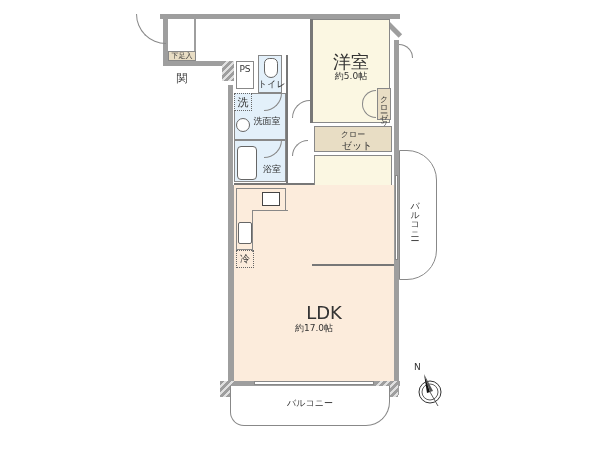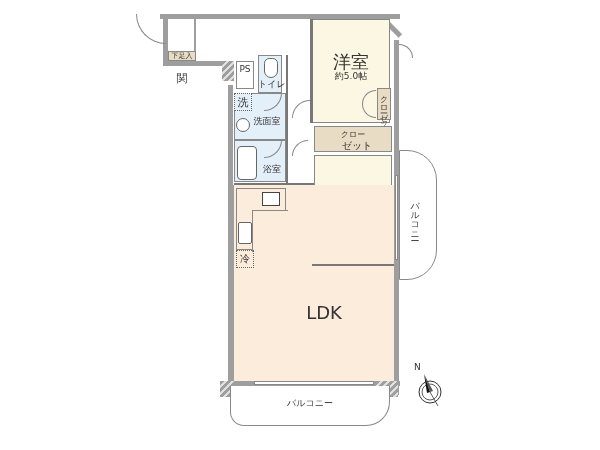--- a/index.html
+++ b/index.html
@@ -111,20 +111,21 @@
   <div class="wall" style="left:228px;top:185px;width:6px;height:210px;"></div>
 
   <div class="room" style="left:236px;top:188px;width:50px;height:62px;background:#fcecdc;border:1px solid #888;"></div>
   <div class="room ldk" style="left:252px;top:210px;width:36px;height:42px;border-left:1px solid #888;border-top:1px solid #888;"></div>
   <div class="abs" style="left:262px;top:192px;width:16px;height:12px;border:1px solid #444;background:#fff;"></div>
   <div class="abs" style="left:238px;top:222px;width:12px;height:20px;border:1px solid #666;border-radius:2px;background:#fff;"></div>
   <div class="room" style="left:236px;top:250px;width:18px;height:18px;border:1px dotted #666;"></div>
   <div class="label" style="left:236px;top:252px;width:18px;font-size:10px;">冷</div>
 
   <div class="label lbl-main" style="left:234px;top:302px;width:180px;">LDK</div>
+  <div class="label lbl-sub" style="left:234px;top:322px;width:160px;">約17.0帖</div>
 
   <div class="wall" style="left:220px;top:381px;width:180px;height:5px;"></div>
   <div class="window" style="left:254px;top:381px;width:120px;height:4px;"></div>
   <div class="wall" style="left:220px;top:381px;width:14px;height:16px;background:repeating-linear-gradient(135deg,#9e9e9e 0 3px,#e0e0e0 3px 5px);"></div>
   <div class="wall" style="left:376px;top:381px;width:22px;height:16px;background:repeating-linear-gradient(135deg,#9e9e9e 0 3px,#e0e0e0 3px 5px);"></div>
 
   <div class="balcony" style="left:230px;top:386px;width:160px;height:40px;border-radius:0 0 24px 14px;border-top:none;"></div>
   <div class="label" style="left:230px;top:397px;width:160px;font-size:9px;">バルコニー</div>
 
   <div class="abs" style="left:410px;top:362px;width:40px;height:50px;">

